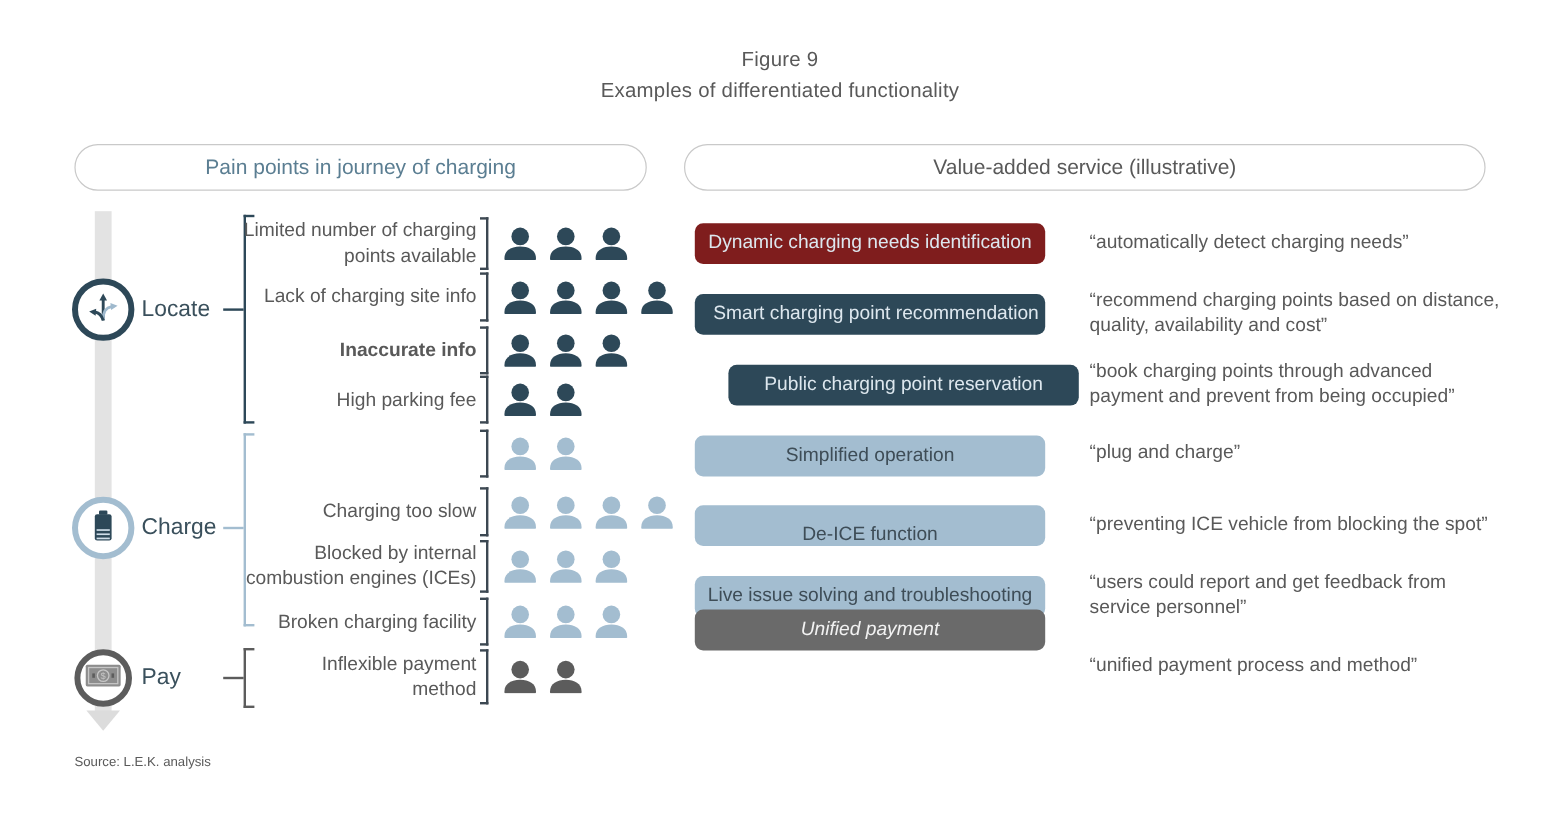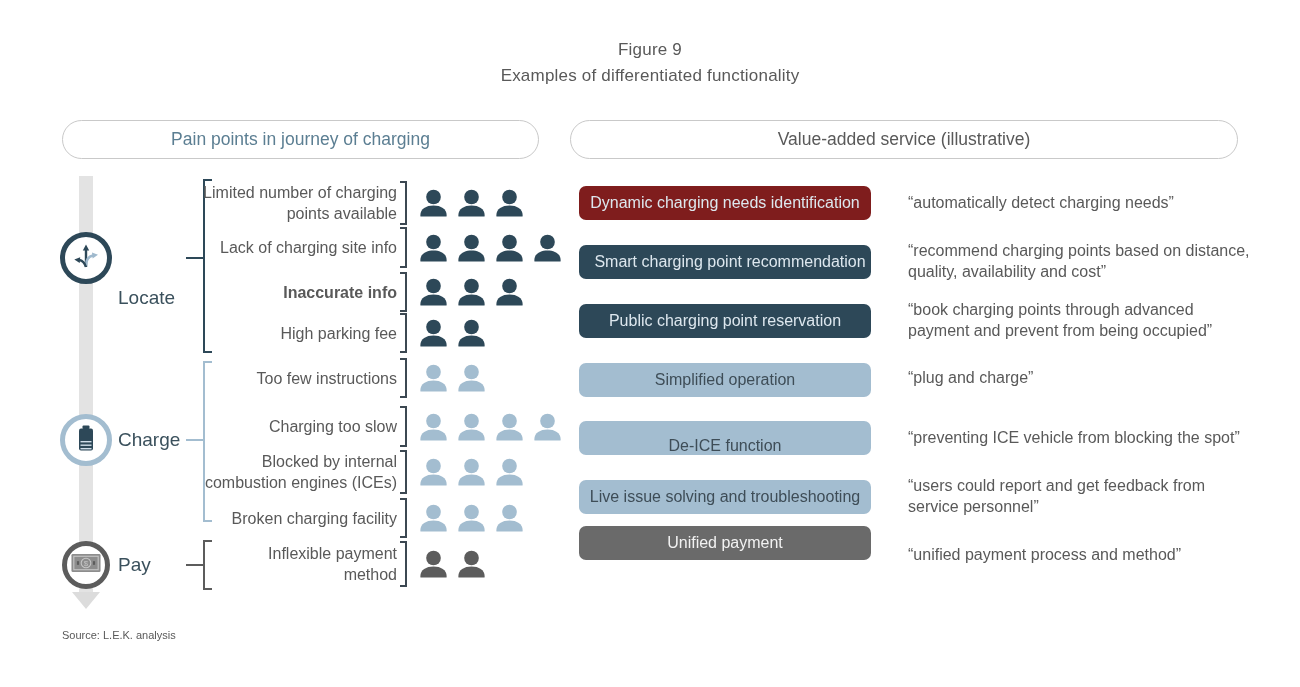--- a/index.html
+++ b/index.html
@@ -23,21 +23,21 @@
   .timeline{position:absolute;left:79px;top:176px;width:14px;height:418px;background:var(--timeline);}
   .timeline-arrow{position:absolute;left:72px;top:592px;width:0;height:0;
         border-left:14px solid transparent;border-right:14px solid transparent;border-top:17px solid #dcdcdc;}
 
   .ring{position:absolute;border-radius:50%;background:#fff;display:flex;align-items:center;justify-content:center;}
   .ring-locate{left:60px;top:232px;width:52px;height:52px;border:5px solid var(--navy);}
   .ring-charge{left:60px;top:414px;width:52px;height:52px;border:5px solid var(--blue);}
   .ring-pay{left:62px;top:541px;width:48px;height:48px;border:5px solid var(--gray);}
 
   .stage-label{position:absolute;left:118px;font-size:19px;color:var(--stage-label);line-height:24px;}
-  .sl-locate{top:246px;margin-top:40px;} .sl-charge{top:428px;} .sl-pay{top:553px;}
+  .sl-locate{top:246px;} .sl-charge{top:428px;} .sl-pay{top:553px;}
 
   .gbracket{position:absolute;left:203px;width:9px;border:2px solid;border-right:none;}
   .gb-locate{top:179px;height:174px;border-color:var(--navy);}
   .gb-charge{top:361px;height:161px;border-color:var(--blue);}
   .gb-pay{top:540px;height:50px;border-color:var(--gray);}
   .gconnector{position:absolute;left:186px;width:17px;height:2px;}
   .gc-locate{top:257px;background:var(--navy);}
   .gc-charge{top:439px;background:var(--blue);}
   .gc-pay{top:564px;background:var(--gray);}
 
@@ -47,21 +47,21 @@
   .r7{top:450px;height:44px;} .r8{top:498px;height:40px;} .r9{top:541px;height:46px;}
   .pain{position:absolute;left:0;top:0;bottom:0;width:210px;display:flex;align-items:center;justify-content:flex-end;
         text-align:right;color:var(--text);font-size:16px;line-height:21px;}
   .pain .narrow{display:block;max-width:165px;}
   .rbracket{position:absolute;left:213px;top:0;bottom:0;width:7px;border:2px solid var(--bracket);border-left:none;}
   .people{position:absolute;left:231px;top:0;bottom:0;display:flex;align-items:center;gap:7px;}
   .people svg{display:block;}
 
   .svc-btn{position:absolute;left:579px;width:292px;height:34px;border-radius:7px;
         display:flex;align-items:center;justify-content:center;font-size:16px;}
-  .s1{top:186px;} .s2{top:245px;padding-left:10px;} .s3{top:304px;} .s4{top:363px;} .s5{top:421px;align-items:flex-end;} .s6{top:480px;} .s7{top:526px;}
+  .s1{top:186px;} .s2{top:245px;padding-left:10px;} .s3{top:304px;} .s4{top:363px;} .s5{top:421px;align-items:flex-end;} .s6{top:480px;} .s7{top:508px;font-style:italic;}
 
   .quote{position:absolute;left:908px;color:var(--text);font-size:16px;line-height:21px;}
   .q1{top:192px;} .q2{top:240px;width:350px;} .q3{top:299px;width:322px;}
   .q4{top:367px;} .q5{top:427px;} .q6{top:475px;width:308px;} .q7{top:544px;}
 
   .source{position:absolute;left:62px;top:629px;font-size:11px;color:var(--text);}
 </style>
 </head>
 <body>
 
@@ -201,23 +201,20 @@
           <circle cx="16" cy="8.3" r="7.6" fill="#2d4858"></circle>
           <path d="M3 28.6 c-0.4 0 -0.6 -0.2 -0.6 -0.6 v-1 c0 -6.6 6.1 -10 13.6 -10 s13.6 3.4 13.6 10 v1 c0 .4 -.2 .6 -.6 .6 z" fill="#2d4858"></path>
         </svg>
         <svg width="31" height="28" viewBox="0 0 32 29">
           <circle cx="16" cy="8.3" r="7.6" fill="#2d4858"></circle>
           <path d="M3 28.6 c-0.4 0 -0.6 -0.2 -0.6 -0.6 v-1 c0 -6.6 6.1 -10 13.6 -10 s13.6 3.4 13.6 10 v1 c0 .4 -.2 .6 -.6 .6 z" fill="#2d4858"></path>
         </svg>
       </div>
   </div>
   <div class="row r5">
-    <div class="pain">
-        <span>Too few instructions</span>
-      </div>
     <div class="rbracket"></div>
     <div class="people">
         <svg width="31" height="28" viewBox="0 0 32 29">
           <circle cx="16" cy="8.3" r="7.6" fill="#a3bdd0"></circle>
           <path d="M3 28.6 c-0.4 0 -0.6 -0.2 -0.6 -0.6 v-1 c0 -6.6 6.1 -10 13.6 -10 s13.6 3.4 13.6 10 v1 c0 .4 -.2 .6 -.6 .6 z" fill="#a3bdd0"></path>
         </svg>
         <svg width="31" height="28" viewBox="0 0 32 29">
           <circle cx="16" cy="8.3" r="7.6" fill="#a3bdd0"></circle>
           <path d="M3 28.6 c-0.4 0 -0.6 -0.2 -0.6 -0.6 v-1 c0 -6.6 6.1 -10 13.6 -10 s13.6 3.4 13.6 10 v1 c0 .4 -.2 .6 -.6 .6 z" fill="#a3bdd0"></path>
         </svg>
@@ -303,21 +300,21 @@
         </svg>
       </div>
   </div>
 
   <div class="svc-btn s1" style="background: #7f1d1d; color: rgb(221, 231, 238);">
       <span>Dynamic charging needs identification</span>
     </div>
   <div class="svc-btn s2" style="background: rgb(45, 72, 88); color: rgb(221, 231, 238);">
       <span>Smart charging point recommendation</span>
     </div>
-  <div class="svc-btn s3" style="background: rgb(45, 72, 88); color: rgb(221, 231, 238);">
+  <div class="svc-btn s3" style="background: rgb(45, 72, 88); color: rgb(221, 231, 238); margin-left: 28px;">
       <span>Public charging point reservation</span>
     </div>
   <div class="svc-btn s4" style="background: rgb(163, 189, 208); color: rgb(62, 77, 87);">
       <span>Simplified operation</span>
     </div>
   <div class="svc-btn s5" style="background: rgb(163, 189, 208); color: rgb(62, 77, 87);">
       <span>De-ICE function</span>
     </div>
   <div class="svc-btn s6" style="background: rgb(163, 189, 208); color: rgb(62, 77, 87);">
       <span>Live issue solving and troubleshooting</span>

